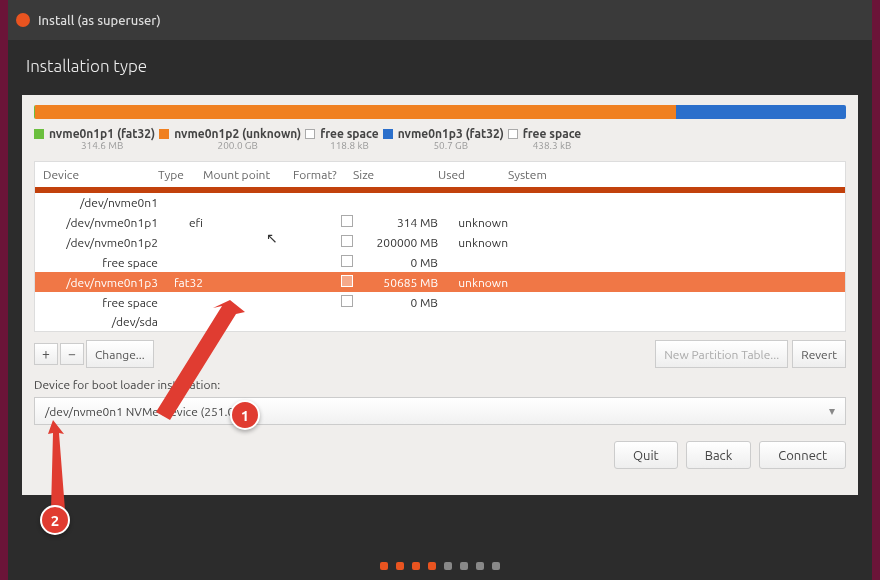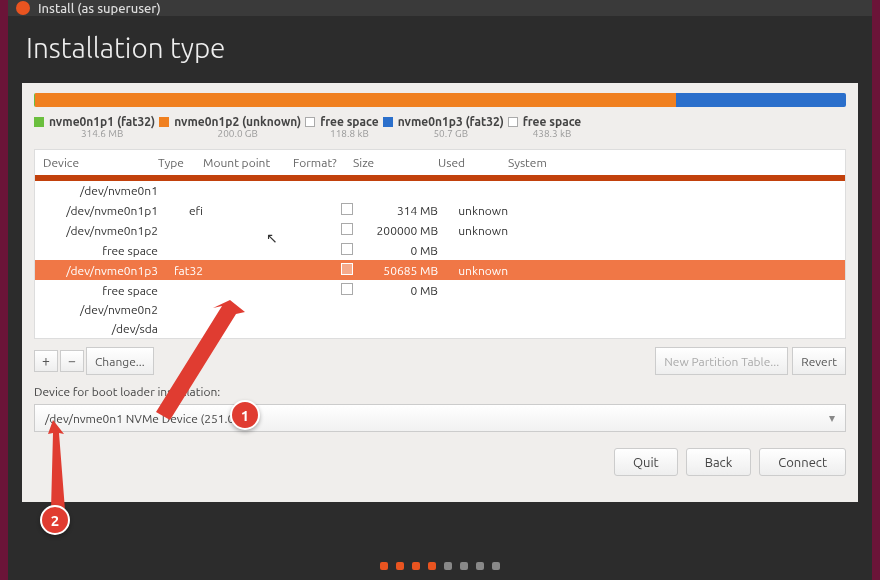--- a/index.html
+++ b/index.html
@@ -1,21 +1,21 @@
 <!DOCTYPE html>
 <html><head>
 <meta charset="utf-8">
 <style>
 * { box-sizing: border-box; margin: 0; padding: 0; font-family: Ubuntu, "Segoe UI", sans-serif; }
 body { background: #6b1438; width: 880px; height: 580px; overflow: hidden; position: relative; }
 .window { position: absolute; top: 0; left: 8px; right: 8px; bottom: 0; background: #2c2c2c; }
-.titlebar { height: 16px; background: #3a3a3a; display: flex; align-items: center; padding: 0 8px; gap: 8px; }
+.titlebar { height: 40px; background: #3a3a3a; display: flex; align-items: center; padding: 0 8px; gap: 8px; }
 .close-dot { width: 14px; height: 14px; border-radius: 50%; background: #e95420; }
 .tb-title { color: #ddd; font-size: 13px; font-weight: 500; }
-.heading { padding: 16px 18px 20px; color: #eee; font-size: 28px; font-weight: 300; background: #2c2c2c; }
+.heading { padding: 16px 18px 20px; color: #eee; font-size: 17px; font-weight: 300; background: #2c2c2c; }
 .content { background: #f0eeec; margin: 0 14px; padding: 10px 12px 70px; position: relative; }
 .diskbar { height: 14px; display: flex; border-radius: 2px; overflow: hidden; margin-bottom: 8px; }
 .seg-green { background: #6bbf3e; width: 1px; }
 .seg-orange { background: #f08020; flex: 1; }
 .seg-blue { background: #2b6fcb; width: 170px; }
 .legend { display: flex; gap: 4px; font-size: 12px; color: #444; margin-bottom: 10px; flex-wrap: wrap; text-align: center; }
 .legend-item { display: flex; align-items: flex-start; gap: 5px; }
 .sw { width: 10px; height: 10px; margin-top: 2px; }
 .sw-green { background: #6bbf3e; }
 .sw-orange { background: #f08020; }
@@ -162,29 +162,20 @@
           <div class="row indent">
             <div class="c-device">free space</div>
             <div class="c-type"></div>
             <div class="c-mount"></div>
             <div class="c-format"><span class="chk"></span></div>
             <div class="c-size">0 MB</div>
             <div class="c-used"></div>
             <div class="c-system"></div>
           </div>
           <div class="row">
-            <div class="c-device">/dev/nvme0n2</div>
-            <div class="c-type"></div>
-            <div class="c-mount"></div>
-            <div class="c-format"></div>
-            <div class="c-size"></div>
-            <div class="c-used"></div>
-            <div class="c-system"></div>
-          </div>
-          <div class="row">
             <div class="c-device">/dev/sda</div>
             <div class="c-type"></div>
             <div class="c-mount"></div>
             <div class="c-format"></div>
             <div class="c-size"></div>
             <div class="c-used"></div>
             <div class="c-system"></div>
           </div>
         </div>
     </div>

